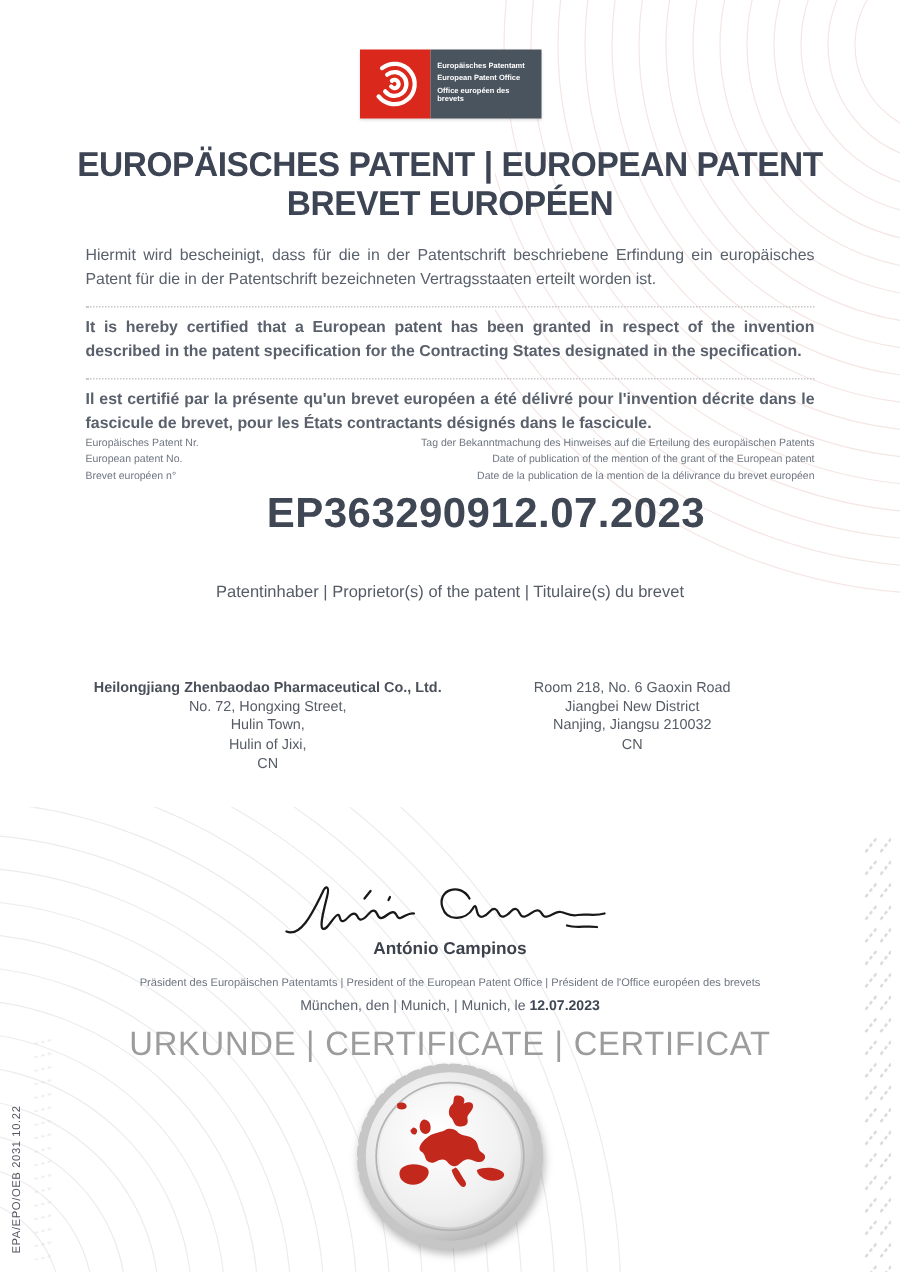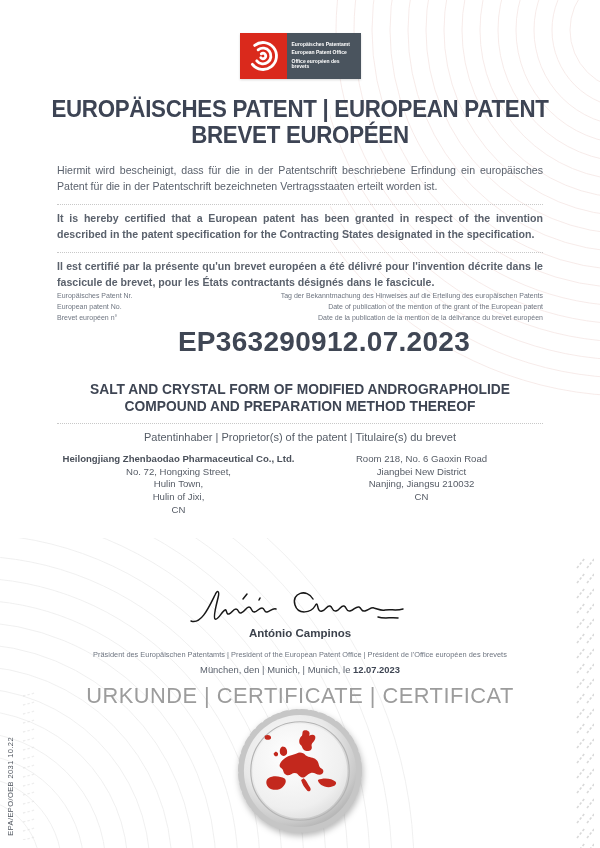--- a/index.html
+++ b/index.html
@@ -178,24 +178,20 @@
       <div>Date de la publication de la mention de la délivrance du brevet européen</div>
     </div>
   </div>
 
   <div class="ref-values">
     <div class="val">EP3632909</div>
     <div class="val">12.07.2023</div>
   </div>
 
   <div class="invention">
-    <div class="inv-title">
-      <div>SALT AND CRYSTAL FORM OF MODIFIED ANDROGRAPHOLIDE</div>
-      <div>COMPOUND AND PREPARATION METHOD THEREOF</div>
-    </div>
     <div class="prop-heading">Patentinhaber | Proprietor(s) of the patent | Titulaire(s) du brevet</div>
   </div>
 
   <div class="proprietors">
     <div class="prop-col">
       <div class="prop-name">Heilongjiang Zhenbaodao Pharmaceutical Co., Ltd.</div>
       <div>No. 72, Hongxing Street,</div>
       <div>Hulin Town,</div>
       <div>Hulin of Jixi,</div>
       <div>CN</div>

